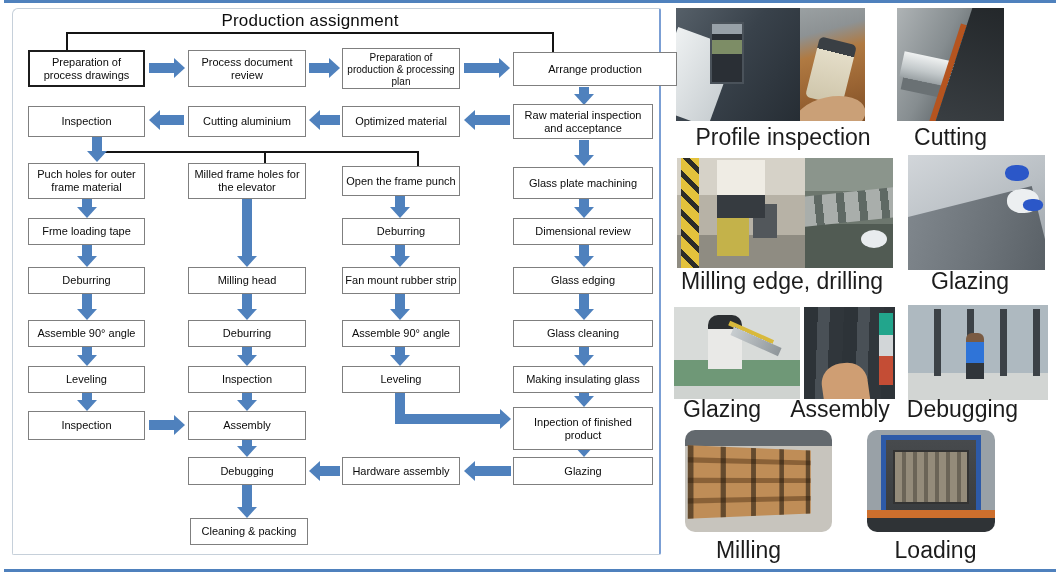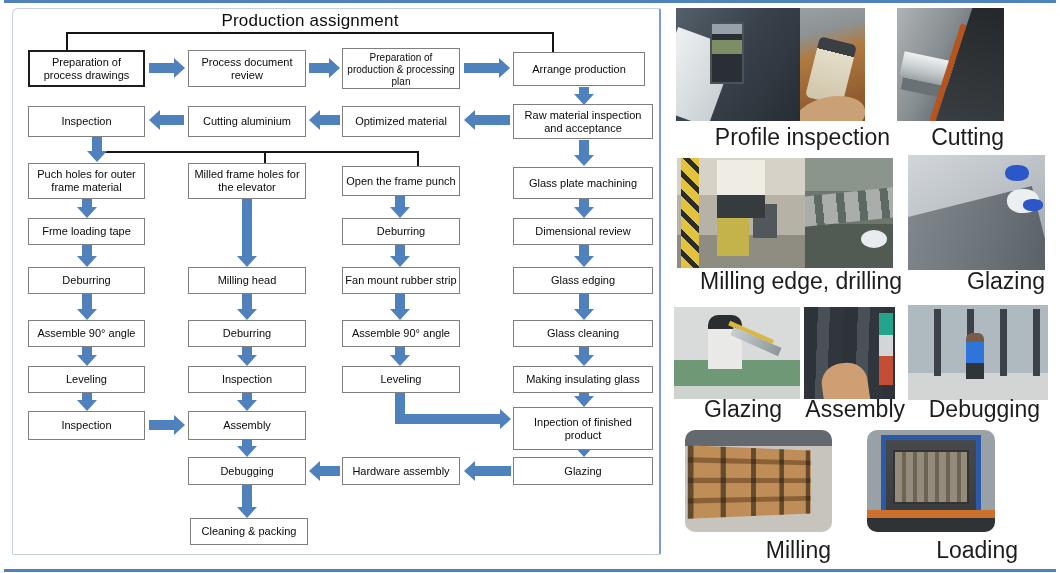--- a/index.html
+++ b/index.html
@@ -24,21 +24,21 @@
                border-left:11px solid #4f81bd;border-top:10px solid transparent;border-bottom:10px solid transparent;}
   .ar.l{height:10px;}
   .ar.l::after{content:'';position:absolute;right:100%;top:50%;margin-top:-10px;
                border-right:11px solid #4f81bd;border-top:10px solid transparent;border-bottom:10px solid transparent;}
   .ar.d{width:10px;}
   .ar.d::after{content:'';position:absolute;top:100%;left:50%;margin-left:-10px;
                border-top:11px solid #4f81bd;border-left:10px solid transparent;border-right:10px solid transparent;}
   .ar.seg{width:10px;}
   
   .ph{position:absolute;overflow:hidden;background:#888;}
-  .cap{position:absolute;text-align:right;font-size:23px;color:#1c1c1c;}
+  .cap{position:absolute;text-align:center;font-size:23px;color:#1c1c1c;}
   #ph-caliper{background:linear-gradient(125deg,#566069 0%,#39424b 45%,#262d34 100%);}
   #ph-caliper::before{content:'';position:absolute;left:-14px;bottom:2px;width:62px;height:84px;
       background:linear-gradient(100deg,#eef1f2,#c9cfd2);transform:rotate(20deg);}
   #ph-caliper::after{content:'';position:absolute;left:36px;top:16px;width:30px;height:58px;
       background:linear-gradient(#98a1a8 0 10px,#2a2f35 10px 16px,#7d8d66 16px 30px,#2a2f35 30px 100%);
       box-shadow:0 0 0 2px #4a525a;}
   #ph-colorimeter{background:linear-gradient(165deg,#9aa0a2 0%,#8d9294 22%,#b07a42 40%,#9a6433 70%,#7e4f26 100%);}
   #ph-colorimeter::before{content:'';position:absolute;left:12px;top:32px;width:38px;height:62px;
       background:linear-gradient(#3a3f44 0 12px,#e4ddc8 12px,#cfc6ab);transform:rotate(14deg);border-radius:5px;}
   #ph-colorimeter::after{content:'';position:absolute;left:-6px;bottom:-16px;width:72px;height:40px;
@@ -106,21 +106,21 @@
   <div class="ln" style="left:66px;top:32px;width:488px;height:2px"></div>
   <div class="ln" style="left:66px;top:32px;width:2px;height:18px"></div>
   <div class="ln" style="left:552px;top:32px;width:2px;height:20px"></div>
   <div class="ln" style="left:99px;top:151px;width:320px;height:2px"></div>
   <div class="ln" style="left:264px;top:151px;width:2px;height:13px"></div>
   <div class="ln" style="left:417px;top:151px;width:2px;height:16px"></div>
 
   <div class="node dark" style="left:28px;top:50px;width:117px;height:37px">Preparation of process drawings</div>
   <div class="node" style="left:188px;top:50px;width:118px;height:37px">Process document review</div>
   <div class="node small" style="left:342px;top:48px;width:118px;height:41px">Preparation of production &amp; processing plan</div>
-  <div class="node" style="left:513px;top:52px;width:132px;height:34px">Arrange production</div>
+  <div class="node" style="left:513px;top:52px;width:164px;height:34px">Arrange production</div>
 
   <div class="node" style="left:28px;top:106px;width:117px;height:31px">Inspection</div>
   <div class="node" style="left:188px;top:106px;width:118px;height:31px">Cutting aluminium</div>
   <div class="node" style="left:342px;top:106px;width:118px;height:31px">Optimized material</div>
   <div class="node" style="left:513px;top:104px;width:140px;height:35px">Raw material inspection and acceptance</div>
 
   <div class="node" style="left:28px;top:163px;width:117px;height:36px">Puch holes for outer frame material</div>
   <div class="node" style="left:188px;top:163px;width:118px;height:36px">Milled frame holes for the elevator</div>
   <div class="node" style="left:342px;top:166px;width:118px;height:30px">Open the frame punch</div>
   <div class="node" style="left:513px;top:167px;width:140px;height:32px">Glass plate machining</div>

